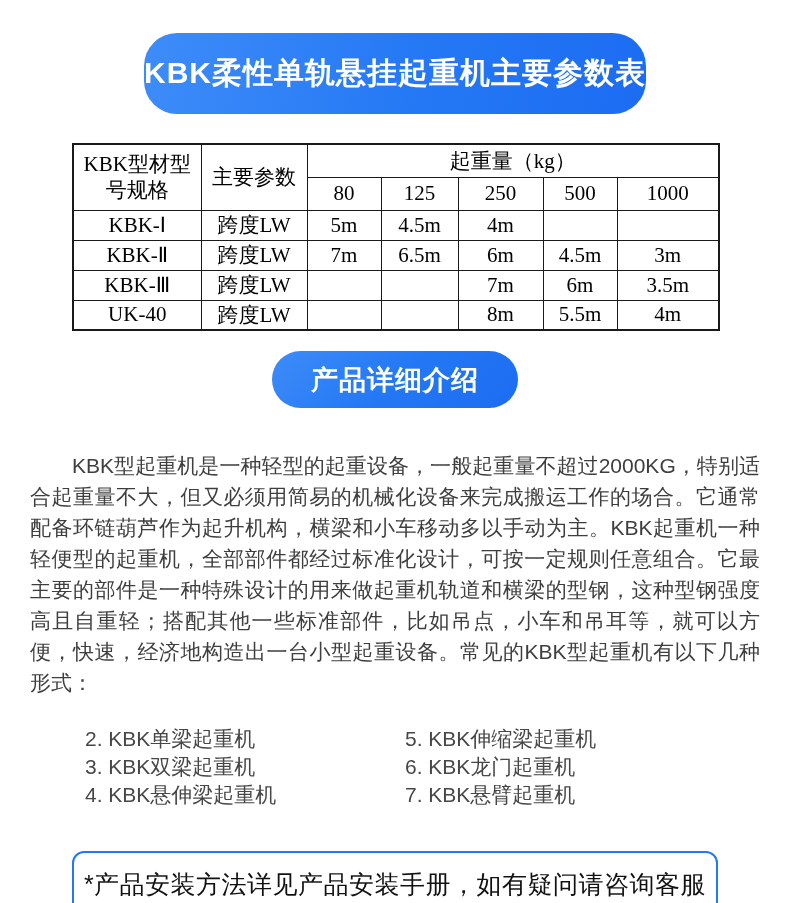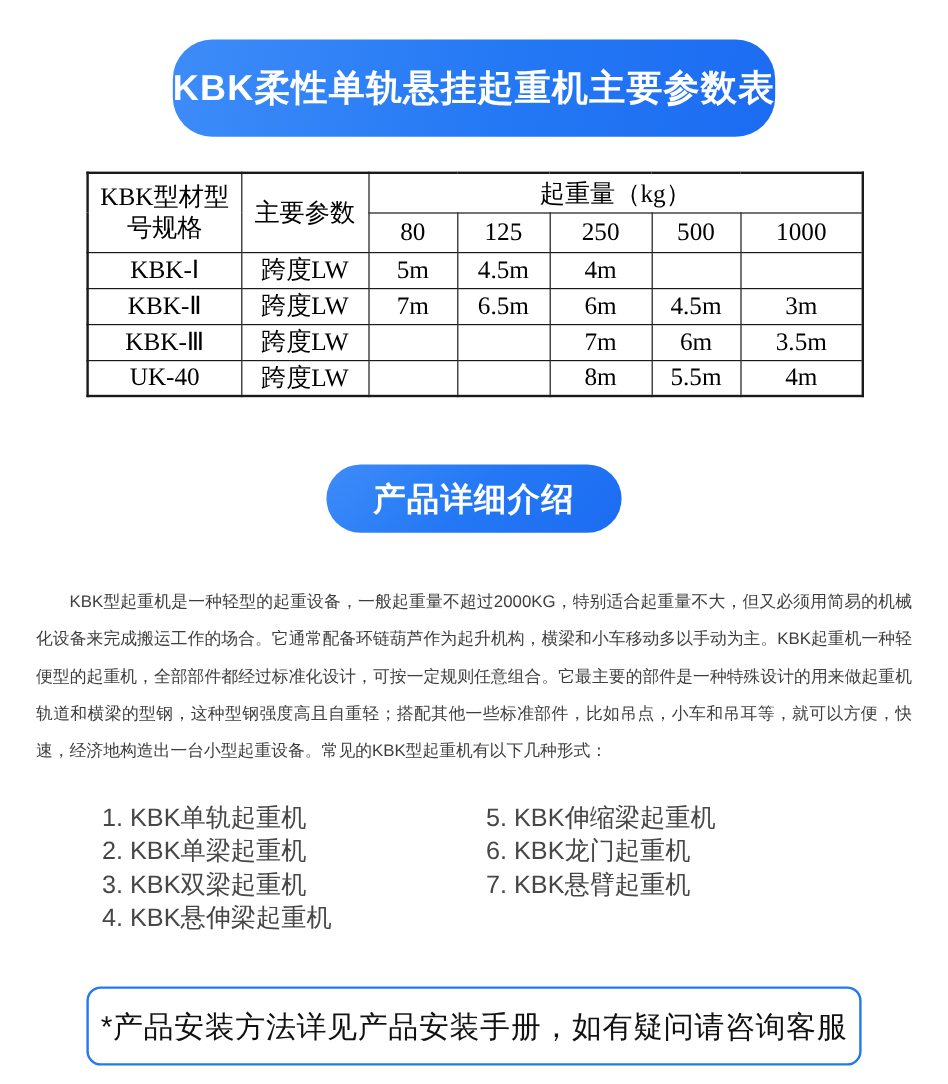--- a/index.html
+++ b/index.html
@@ -59,35 +59,35 @@
   .col-c250  { width: 85px; }
   .col-c500  { width: 74px; }
   .col-c1000 { width: 102px; }
   .head-model { line-height: 1.25; }
   .section-btn {
     display: flex;
     align-items: center;
     justify-content: center;
     width: 246px;
     height: 57px;
-    margin: 56px auto 0;
+    margin: 20px auto 0;
     border: none;
     border-radius: 29px;
     background: linear-gradient(135deg, var(--accent-light) 0%, var(--accent) 50%, var(--accent-dark) 100%);
     color: #ffffff;
     font-size: 27px;
     font-weight: bold;
     letter-spacing: 1px;
     cursor: pointer;
     font-family: "Liberation Sans", sans-serif;
     text-align: center;
   }
   .intro-text {
     margin: 42px 30px 0 30px;
-    font-size: 14px;
+    font-size: 21px;
     line-height: 31px;
     color: var(--text-dark);
     text-align: justify;
     text-indent: 2em;
   }
   .crane-list {
     display: flex;
     margin: 27px 0 0 85px;
   }
   .crane-col {
@@ -181,21 +181,20 @@
       </tr>
     </tbody>
 </table>
 
 <button class="section-btn">产品详细介绍</button>
 
 <p class="intro-text">KBK型起重机是一种轻型的起重设备，一般起重量不超过2000KG，特别适合起重量不大，但又必须用简易的机械化设备来完成搬运工作的场合。它通常配备环链葫芦作为起升机构，横梁和小车移动多以手动为主。KBK起重机一种轻便型的起重机，全部部件都经过标准化设计，可按一定规则任意组合。它最主要的部件是一种特殊设计的用来做起重机轨道和横梁的型钢，这种型钢强度高且自重轻；搭配其他一些标准部件，比如吊点，小车和吊耳等，就可以方便，快速，经济地构造出一台小型起重设备。常见的KBK型起重机有以下几种形式：</p>
 
 <div class="crane-list">
   <ul class="crane-col">
-      <li>1. KBK单轨起重机</li>
       <li>2. KBK单梁起重机</li>
       <li>3. KBK双梁起重机</li>
       <li>4. KBK悬伸梁起重机</li>
     </ul>
   <ul class="crane-col">
       <li>5. KBK伸缩梁起重机</li>
       <li>6. KBK龙门起重机</li>
       <li>7. KBK悬臂起重机</li>
     </ul>
 </div>

